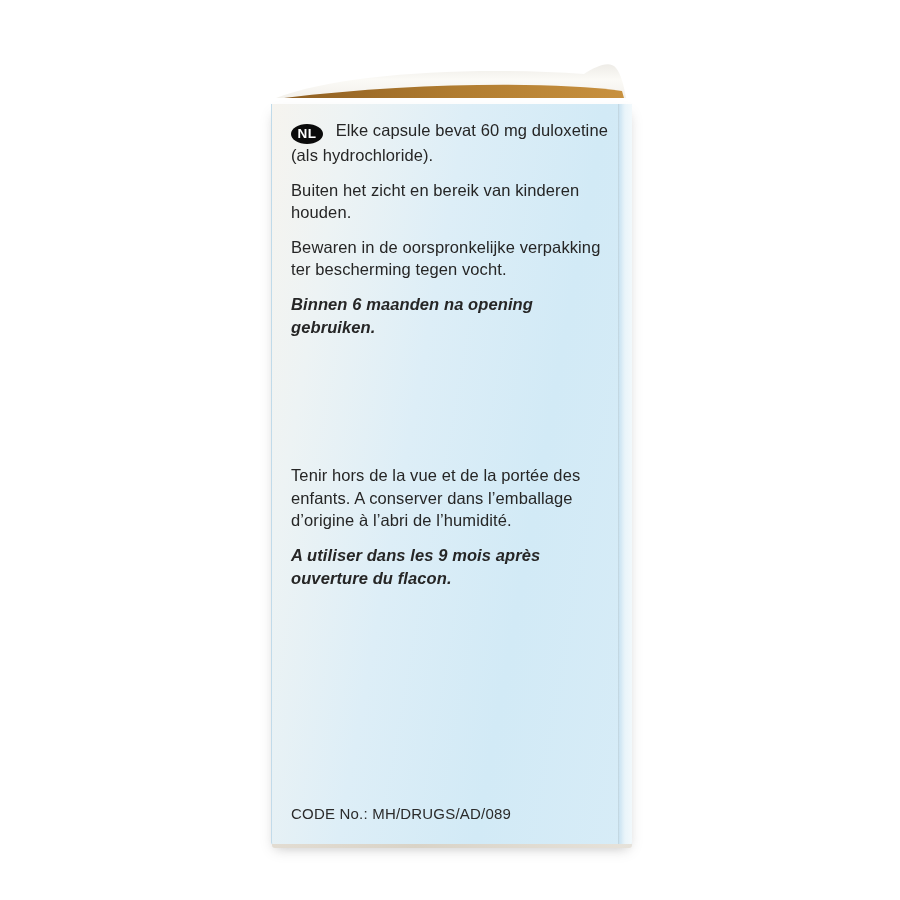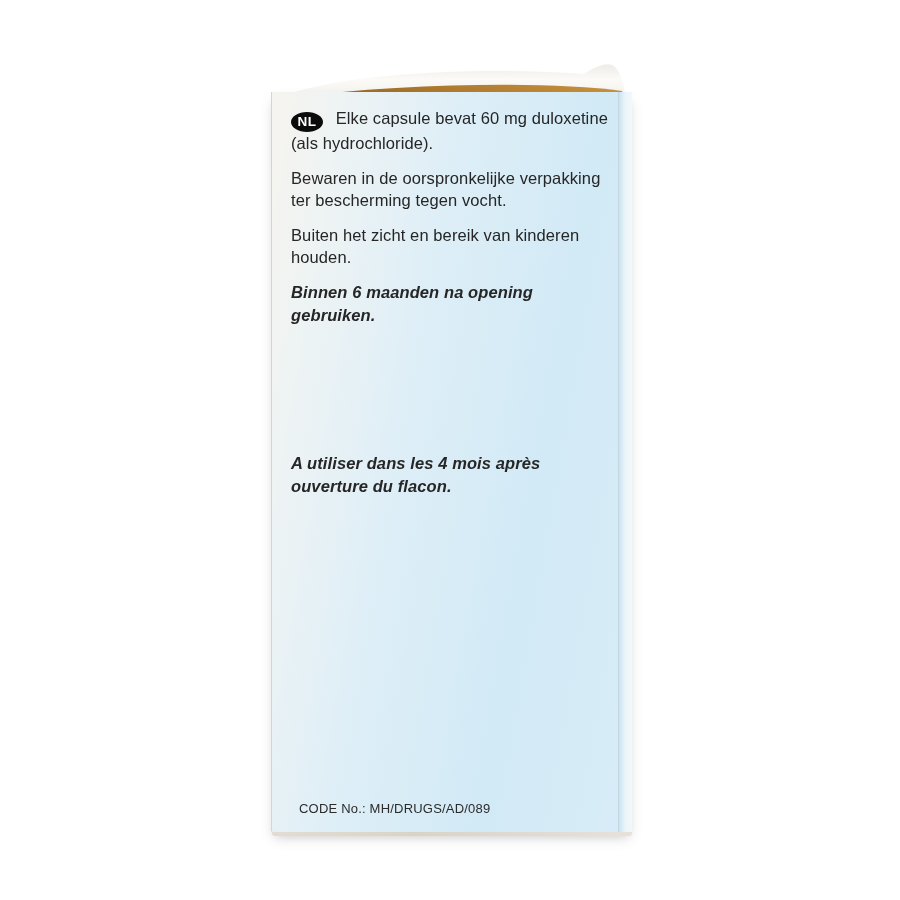--- a/index.html
+++ b/index.html
@@ -22,21 +22,21 @@
     position: absolute;
     left: 268px;
     top: 58px;
     width: 364px;
     height: 42px;
   }
   
   .panel {
     position: absolute;
     left: 271px;
-    top: 92px;
+    top: 104px;
     width: 360px;
     height: 741px;
     background:
       linear-gradient(100deg,
         #f6f4ef 0%,
         #edf3f4 16%,
         #ddeef7 40%,
         #d2eaf6 68%,
         #d7ecf7 100%);
     border-left: 1px solid rgba(168, 200, 218, 0.45);
@@ -91,23 +91,23 @@
     line-height: 20px;
     text-align: center;
     letter-spacing: 0.4px;
     margin-right: 8px;
     vertical-align: -2px;
   }
   .code-line {
     position: absolute;
     left: 19px;
     top: 701px;
-    margin: 8px;
+    margin: 0;
     color: #2b2b2b;
-    font-size: 13px;
+    font-size: 15px;
     letter-spacing: 0.2px;
   }
 </style>
 </head>
 <body>
 
 <div class="scene">
 
   <svg class="flap-svg" viewBox="0 0 364 42" xmlns="http://www.w3.org/2000/svg">
     <defs>
@@ -127,25 +127,26 @@
   </svg>
 
   <div class="panel">
     <div class="panel-right-edge"></div>
 
     <div class="content content-nl">
       <p class="para">
         <span class="lang-badge">NL</span>
         <span>Elke capsule bevat 60 mg duloxetine (als hydrochloride).</span>
       </p>
+      <p class="para">Buiten het zicht en bereik van kinderen houden.</p>
       <p class="para">Bewaren in de oorspronkelijke verpakking ter bescherming tegen vocht.</p>
-      <p class="para">Buiten het zicht en bereik van kinderen houden.</p>
       <p class="para bold">Binnen 6 maanden na opening gebruiken.</p>
     </div>
 
     <div class="content content-fr">
-      <p class="para bold">A utiliser dans les 4 mois après ouverture du flacon.</p>
+      <p class="para">Tenir hors de la vue et de la portée des enfants. A conserver dans l’emballage d’origine à l’abri de l’humidité.</p>
+      <p class="para bold">A utiliser dans les 9 mois après ouverture du flacon.</p>
     </div>
 
     <p class="code-line">CODE No.: MH/DRUGS/AD/089</p>
   </div>
 
 </div>
 
 </body></html>

